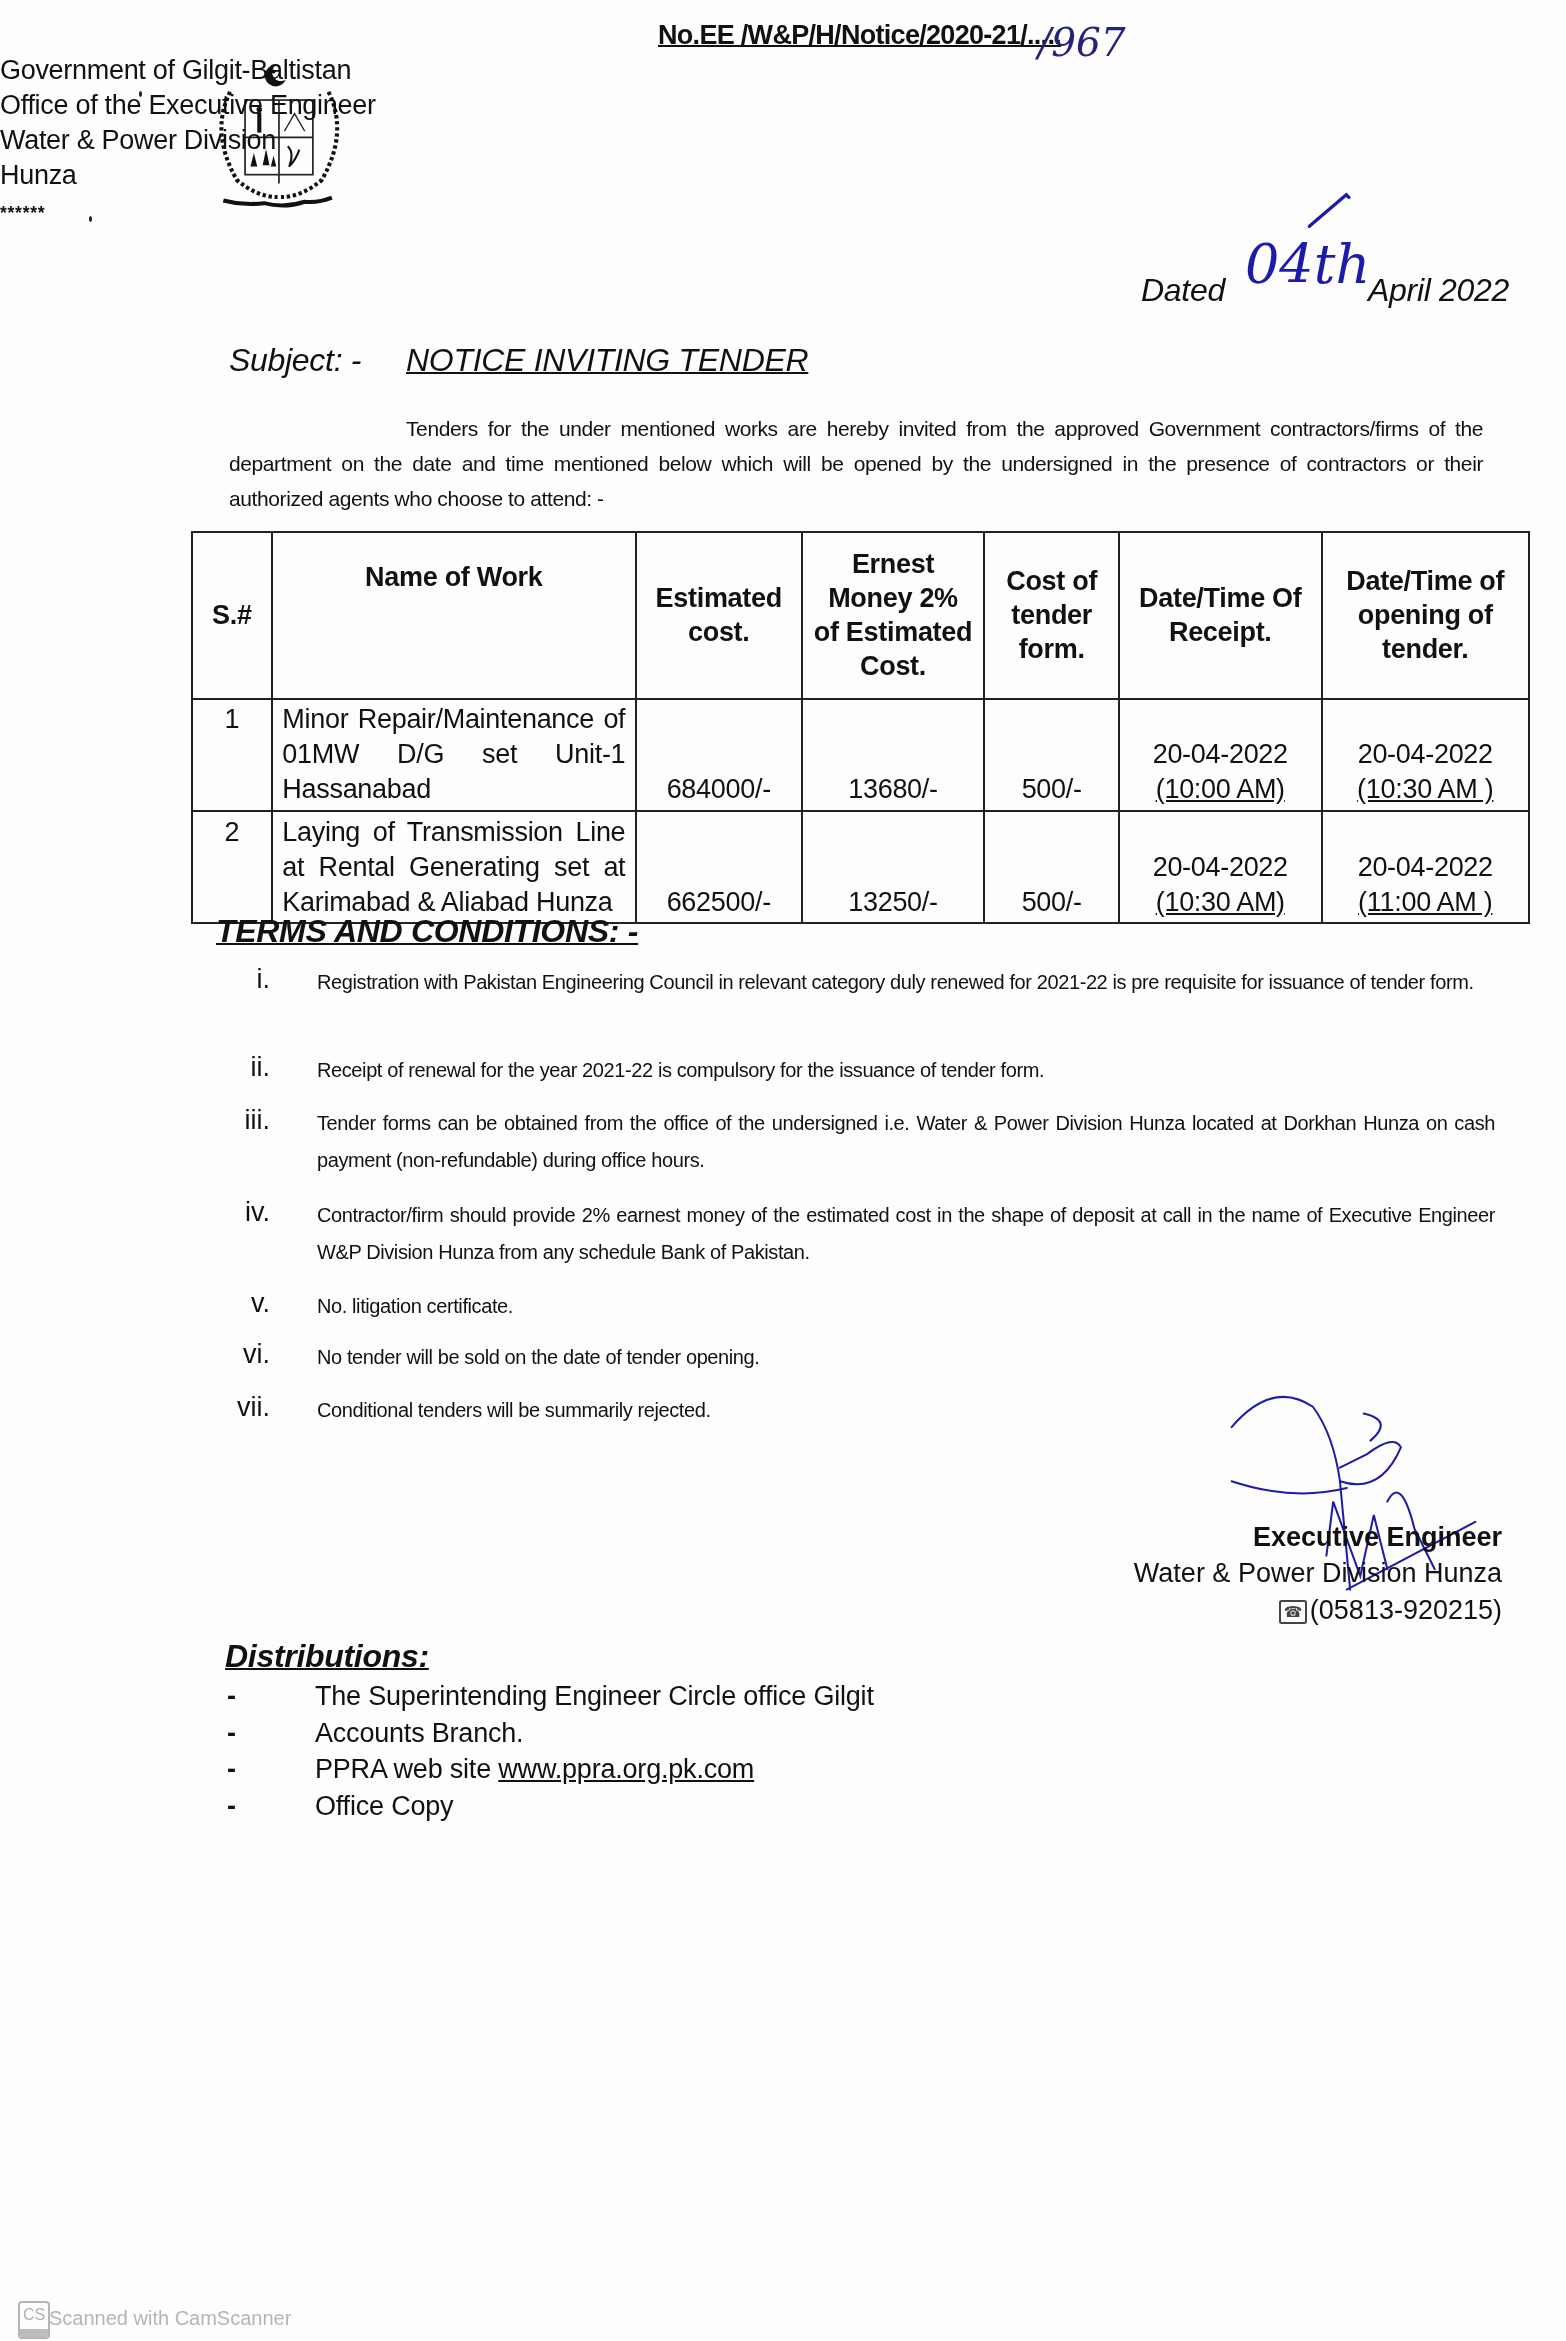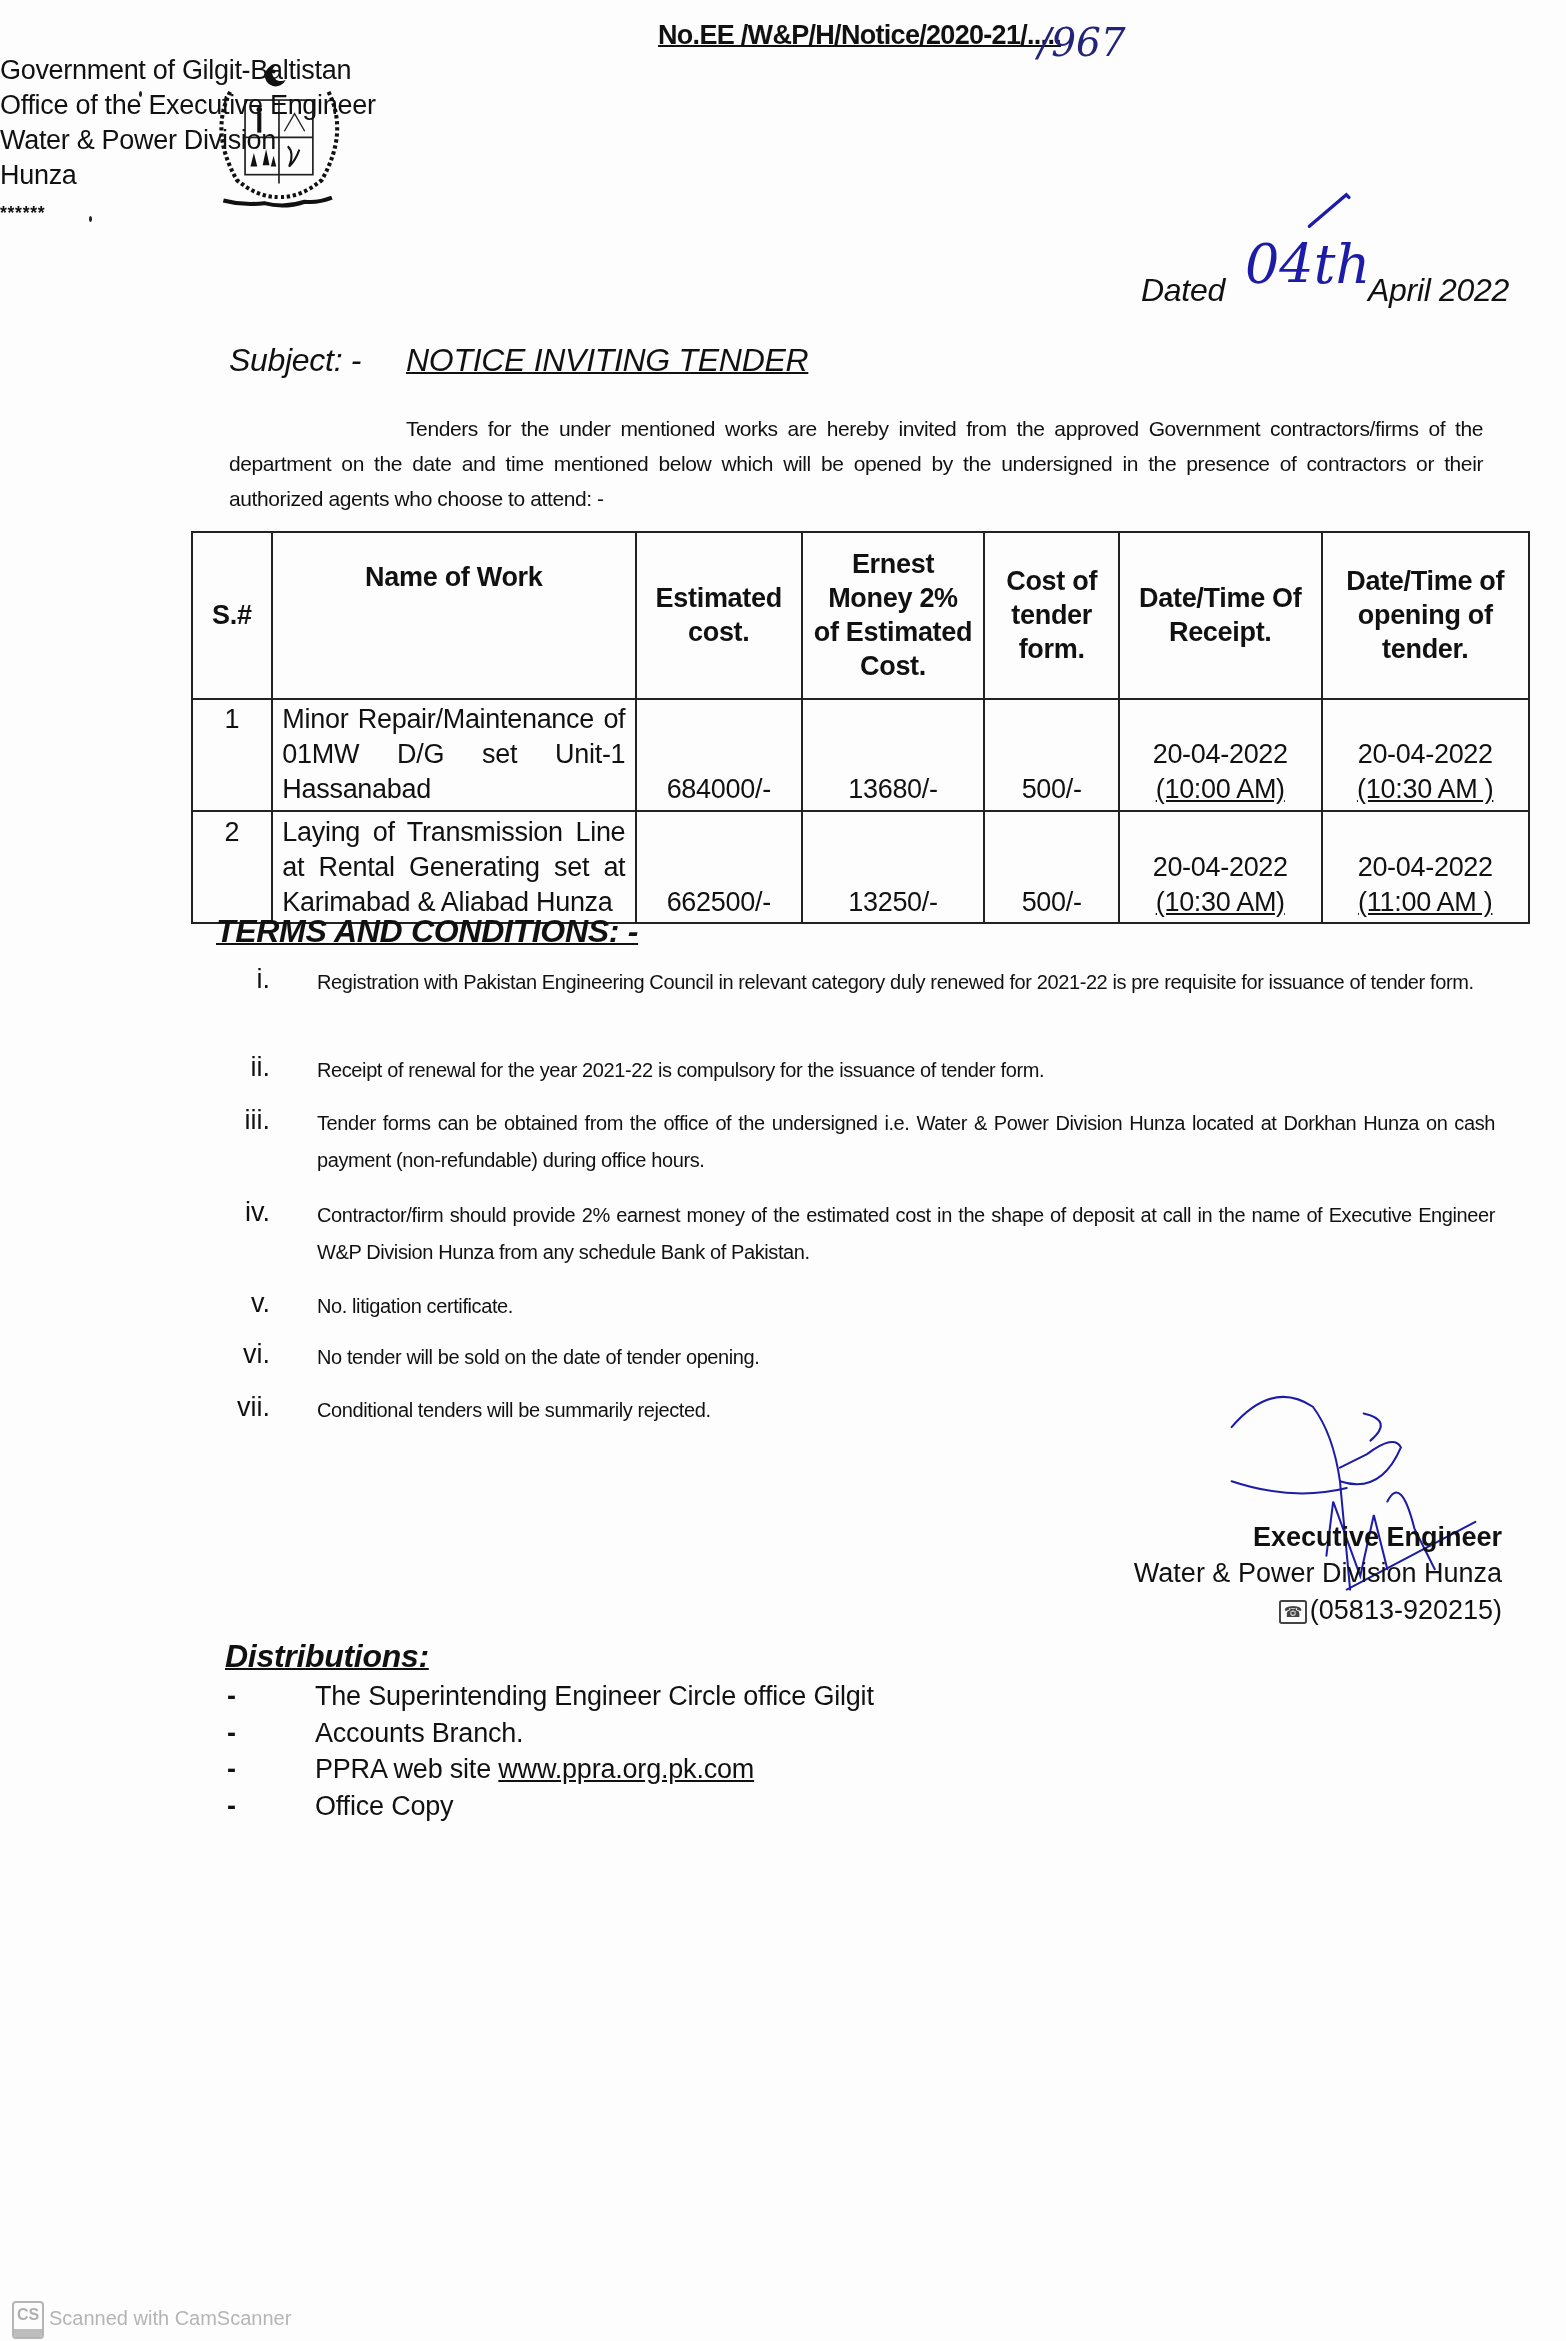--- a/index.html
+++ b/index.html
@@ -52,21 +52,21 @@
   #sig-phone { top:1595px; }
   #phone-icon { display:inline-block; width:24px; height:20px; border:2px solid #444; border-radius:2.7px; font-size:15px; line-height:19px; text-align:center; vertical-align:middle; margin-right:2.7px; color:#444; }
 
   
   #dist-heading { left:225px; top:1638px; font-weight:bold; text-decoration:underline; text-decoration-thickness:2px; }
   .dist-dash { position:absolute; left:227px; font-size:27px; font-weight:bold; }
   .dist-text { position:absolute; left:315px; font-size:27px; white-space:nowrap; letter-spacing:-0.2px; }
   .link { text-decoration:underline; }
 
   
-  #cs-logo { left:12px; top:2301px; width:32px; height:38px; border:2.7px solid #b5b5b5; border-radius:4px; box-sizing:border-box; color:#b0b0b0; font-weight:bold; font-size:16px; text-align:center; line-height:24px; overflow:hidden; }
+  #cs-logo { left:18px; top:2301px; width:32px; height:38px; border:2.7px solid #b5b5b5; border-radius:4px; box-sizing:border-box; color:#b0b0b0; font-weight:normal; font-size:16px; text-align:center; line-height:24px; overflow:hidden; }
   #cs-logo::after { content:""; position:absolute; left:0; right:0; bottom:0; height:8px; background:#bdbdbd; }
   #cs-text { left:49px; top:2307px; font-size:20px; color:#b5b5b5; white-space:nowrap; }
 
   .speck { position:absolute; background:#222; border-radius:50%; }
 </style>
 </head>
 <body>
 
 <svg id="emblem" class="abs" viewBox="0 0 230 230">
   <path d="M108 10 a16 16 0 1 0 14 22 a13 13 0 1 1 -14 -22z" fill="#111"></path>

